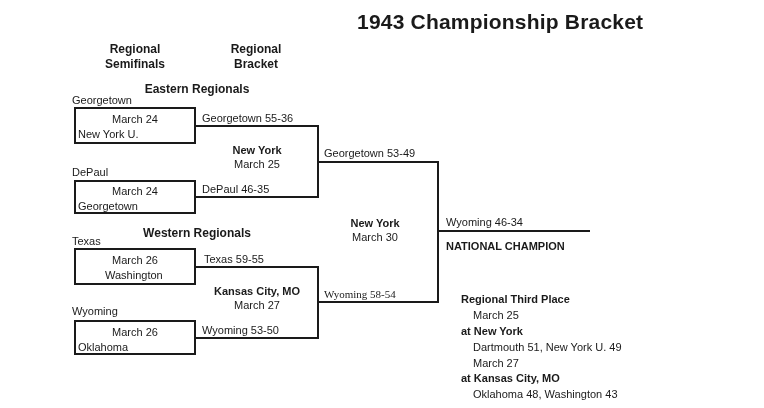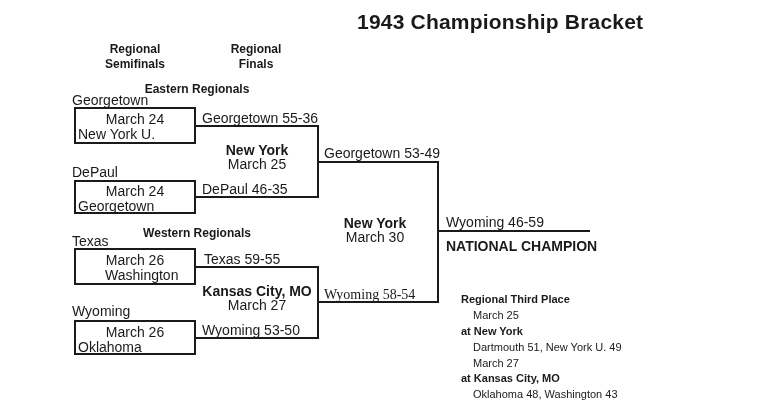--- a/index.html
+++ b/index.html
@@ -2,21 +2,21 @@
 <html><head>
 <meta charset="utf-8">
 <style>
   html,body{margin:0;padding:0;background:#fff;}
   #stage{
     position:relative;width:660px;height:408px;background:#ffffff;
     font-family:"Liberation Sans","DejaVu Sans",sans-serif;
     color:#1a1a1a;overflow:hidden;
   }
   .abs{position:absolute;}
-  .t{font-size:14px;line-height:13px;white-space:nowrap;}
+  .t{font-size:11px;line-height:13px;white-space:nowrap;}
   .b{font-weight:700;}
   .ctr{text-align:center;white-space:nowrap;}
   .title{font-size:21px;font-weight:700;letter-spacing:.2px;white-space:nowrap;}
   .colhead{font-size:12px;font-weight:700;line-height:15px;text-align:center;width:120px;}
   .sechead{font-size:12px;font-weight:700;text-align:center;width:120px;white-space:nowrap;}
   .box{box-sizing:border-box;border:2px solid #1a1a1a;}
   .hl{height:2px;background:#1a1a1a;}
   .vl{width:2px;background:#1a1a1a;}
   .tp{font-size:11px;line-height:13px;white-space:nowrap;}
 </style>
@@ -26,21 +26,21 @@
 <div id="stage">
 
   <div class="abs title" style="left:357px;top:10px;">1943 Championship Bracket</div>
 
   <div class="abs colhead" style="left:75px;top:42px;">
     <div>Regional</div>
     <div>Semifinals</div>
   </div>
   <div class="abs colhead" style="left:196px;top:42px;">
     <div>Regional</div>
-    <div>Finals</div>
+    <div>Bracket</div>
   </div>
 
   <div class="abs sechead" style="left:137px;top:82px;">Eastern Regionals</div>
   <div class="abs sechead" style="left:137px;top:226px;">Western Regionals</div>
 
   <div class="abs t" style="left:72px;top:94px;">Georgetown</div>
   <div class="abs box" style="left:74px;top:107px;width:122px;height:37px;"></div>
   <div class="abs t ctr" style="left:76px;top:113px;width:118px;">March 24</div>
   <div class="abs t" style="left:78px;top:128px;">New York U.</div>
   <div class="abs t" style="left:202px;top:112px;">Georgetown 55-36</div>
@@ -75,21 +75,21 @@
 
   <div class="abs vl" style="left:317px;top:266px;height:73px;"></div>
   <div class="abs t ctr b" style="left:196px;top:285px;width:122px;">Kansas City, MO</div>
   <div class="abs t ctr" style="left:196px;top:299px;width:122px;">March 27</div>
   <div class="abs t" style="left:324px;top:288px;font-family:Liberation Serif, serif;">Wyoming 58-54</div>
   <div class="abs hl" style="left:317px;top:301px;width:122px;"></div>
 
   <div class="abs vl" style="left:437px;top:161px;height:142px;"></div>
   <div class="abs t ctr b" style="left:318px;top:217px;width:114px;">New York</div>
   <div class="abs t ctr" style="left:318px;top:231px;width:114px;">March 30</div>
-  <div class="abs t" style="left:446px;top:216px;">Wyoming 46-59</div>
+  <div class="abs t" style="left:446px;top:216px;">Wyoming 46-34</div>
   <div class="abs hl" style="left:437px;top:230px;width:153px;"></div>
   <div class="abs t b" style="left:446px;top:240px;">NATIONAL CHAMPION</div>
 
   <div class="abs tp b" style="left:461px;top:293px;">Regional Third Place</div>
   <div class="abs tp" style="left:473px;top:309px;">March 25</div>
   <div class="abs tp b" style="left:461px;top:325px;">at New York</div>
   <div class="abs tp" style="left:473px;top:341px;text-align:center;">Dartmouth 51, New York U. 49</div>
   <div class="abs tp" style="left:473px;top:357px;">March 27</div>
   <div class="abs tp b" style="left:461px;top:372px;">at Kansas City, MO</div>
   <div class="abs tp" style="left:473px;top:388px;">Oklahoma 48, Washington 43</div>

